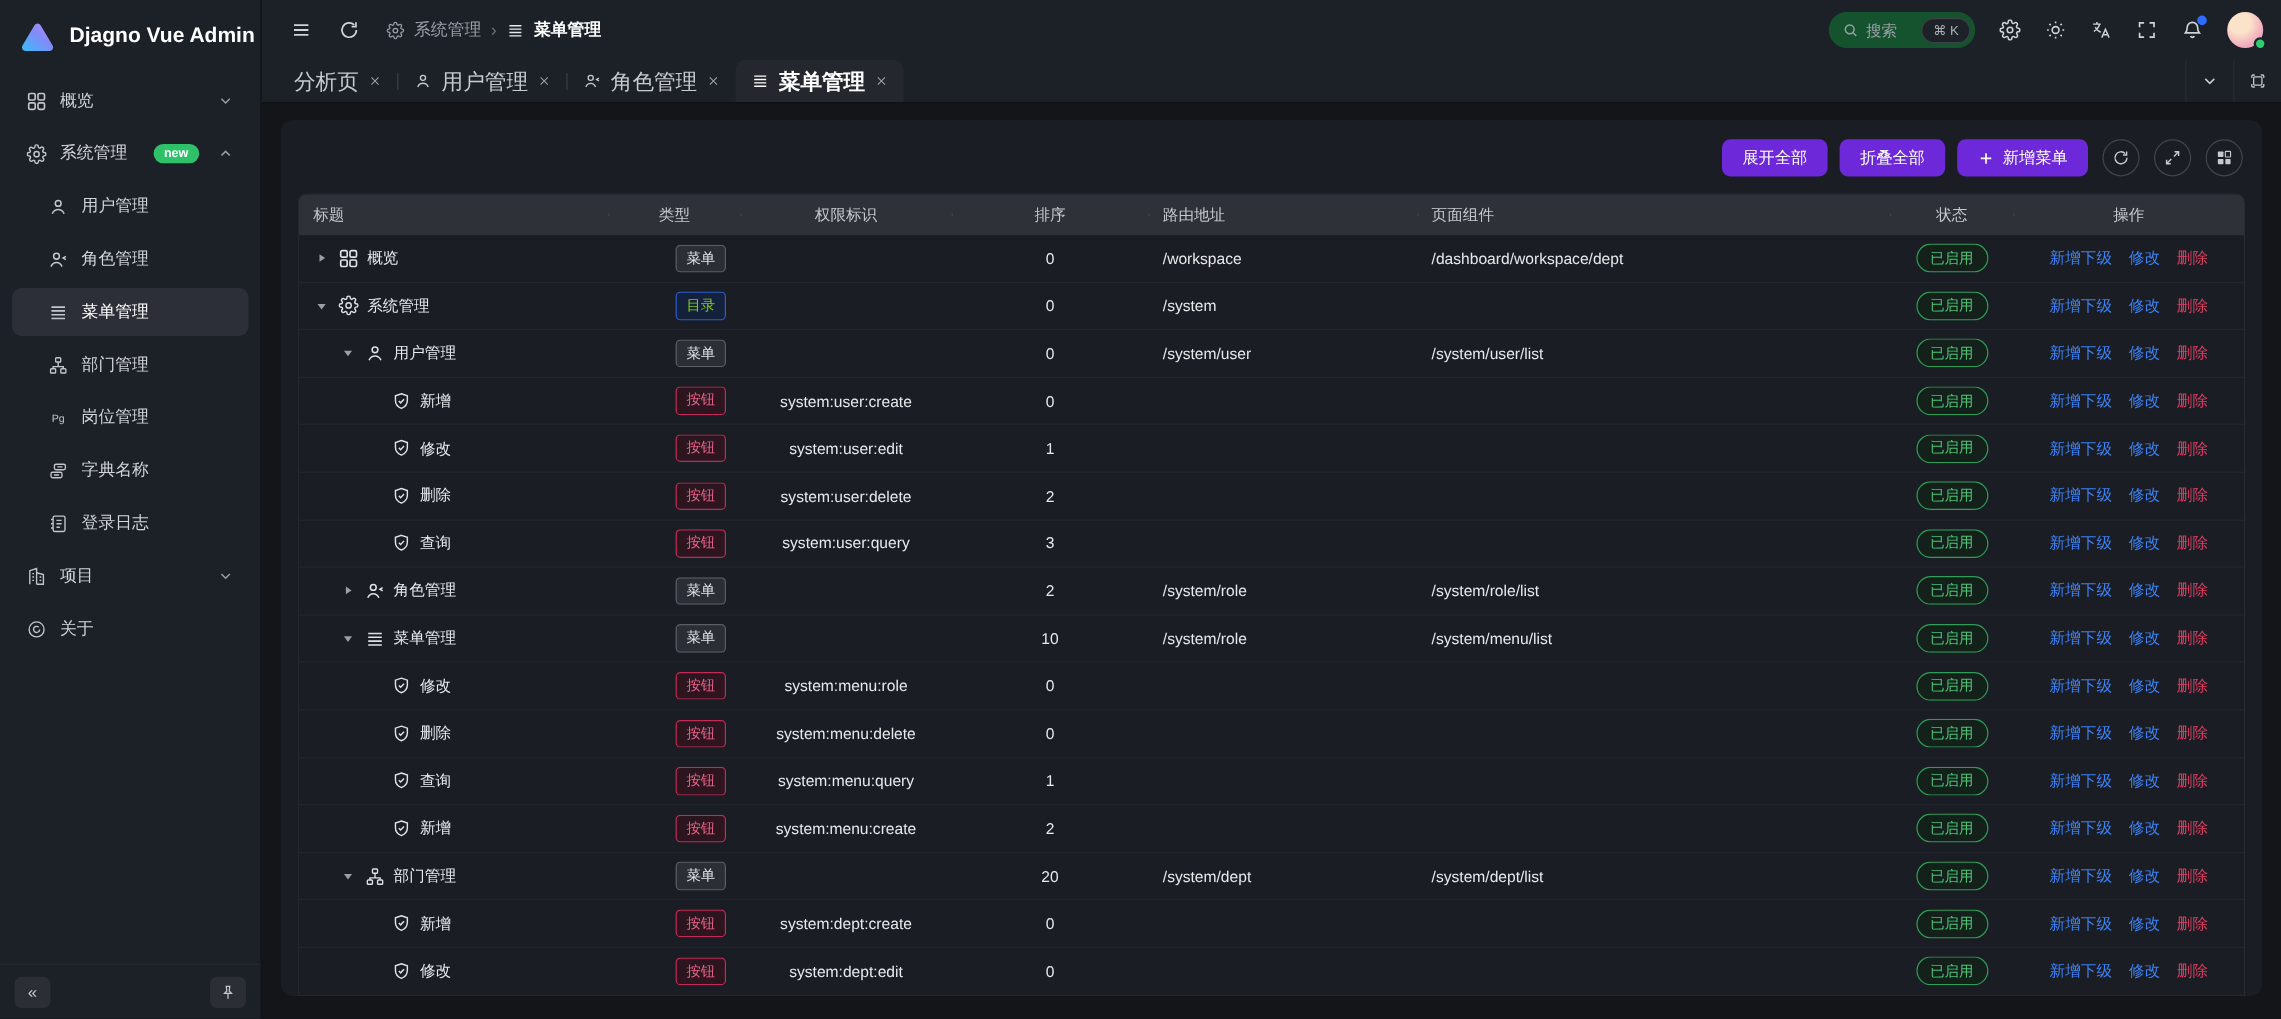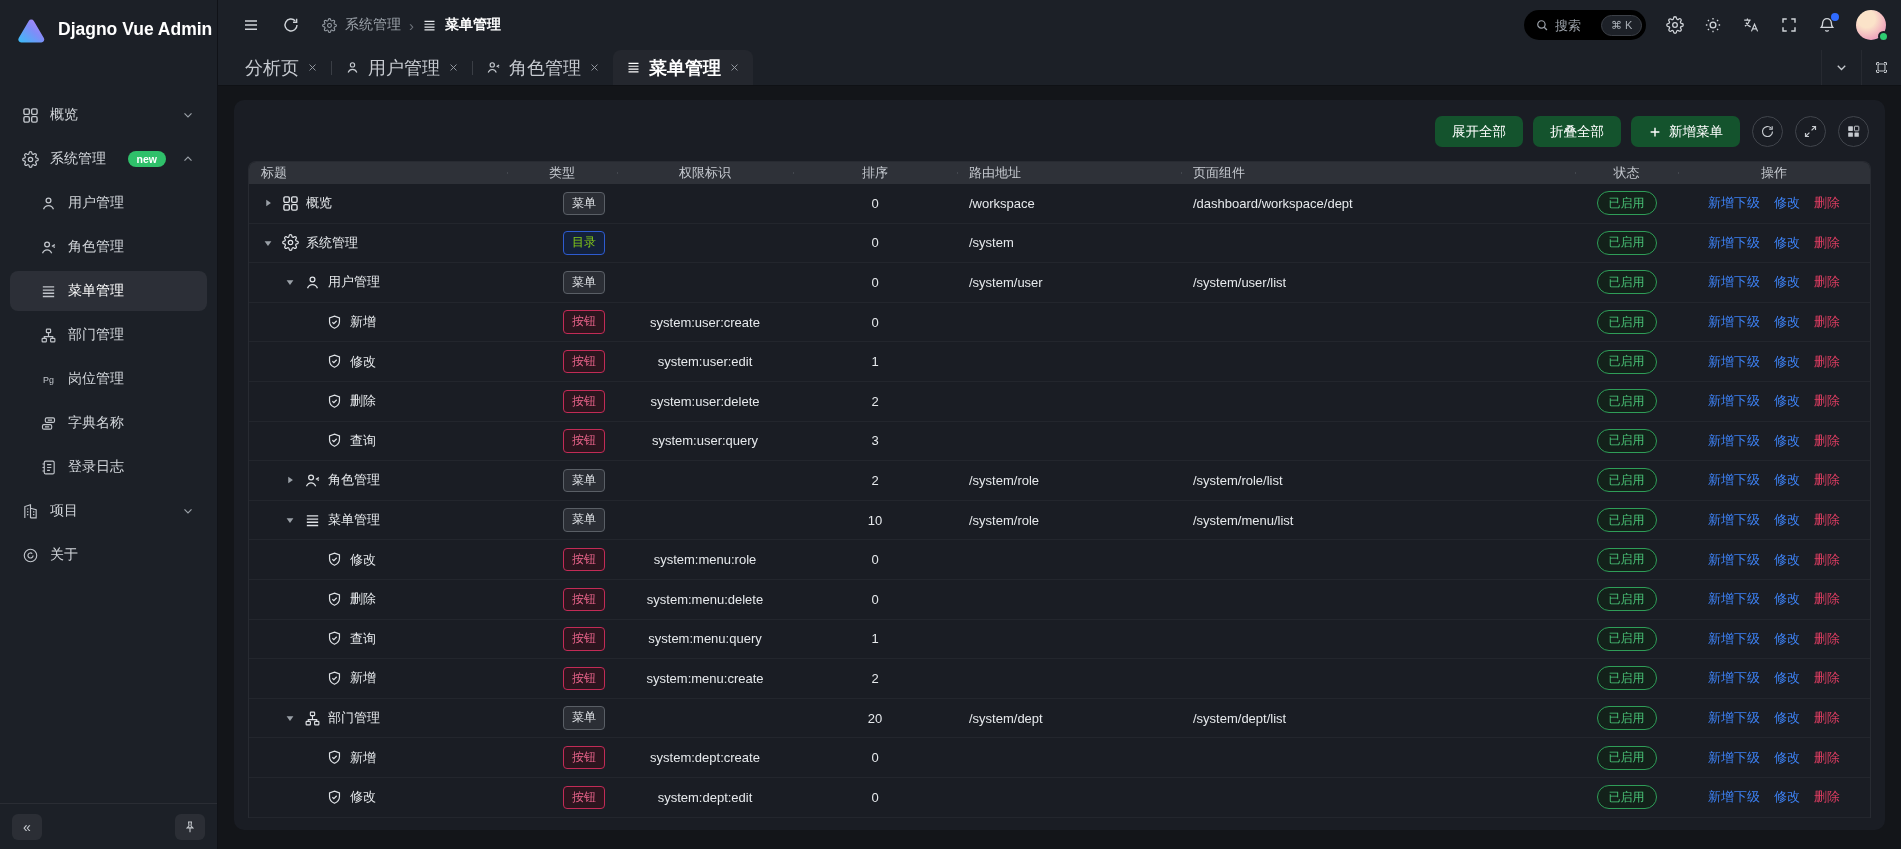--- a/index.html
+++ b/index.html
@@ -9,21 +9,21 @@
     background:#131519; color:#e5e7eb; font-size:13px;
   }
   .svg { display:inline-flex; }
   .svg svg { width:100%; height:100%; display:block; }
   [data-interactable="true"] { cursor:pointer; }
 
   .app { display:flex; width:1901px; height:849px; }
 
   
   .sidebar { width:218px; background:#1c2027; border-right:1px solid #101217;
-             display:flex; flex-direction:column; position:relative; flex:none;gap:31px; }
+             display:flex; flex-direction:column; position:relative; flex:none; }
   .logo { display:flex; align-items:center; gap:10px; height:58px; padding:0 14px; flex:none; }
   .logo-mark { width:34px; height:34px; flex:none; }
   .logo-title { font-size:17.5px; font-weight:700; color:#fff; white-space:nowrap; }
   .nav { flex:1; padding:6px 10px; display:flex; flex-direction:column; gap:4px; overflow:hidden; }
   .n-item { height:40px; border-radius:8px; display:flex; align-items:center; gap:11px;
             padding:0 12px; font-size:14px; color:#d2d6db; flex:none; }
   .n-item.lvl1 { padding-left:30px; }
   .n-item.active { background:#2c2f37; color:#fff; }
   .n-icon { width:17px; height:17px; color:#c2c6cc; flex:none; }
   .n-chevron { width:14px; height:14px; color:#9aa0a7; margin-left:auto; flex:none; }
@@ -43,21 +43,21 @@
             justify-content:space-between; padding:0 15px 0 24px; flex:none; }
   .h-left { display:flex; align-items:center; gap:22px; }
   .h-icon { width:18px; height:18px; color:#d0d4d9; }
   .crumbs { display:flex; align-items:center; gap:8px; font-size:14px; }
   .bc-icon { width:15px; height:15px; color:#9aa0a8; }
   .bc-dim { color:#9aa0a8; }
   .bc-sep { color:#6d727a; font-size:15px; }
   .bc-cur { color:#fff; font-weight:600; }
   .bc-icon.cur { color:#e8eaee; }
   .h-right { display:flex; align-items:center; gap:20px; }
-  .search { height:30px; width:122px; background:#000000; border-radius:999px;
+  .search { height:30px; width:122px; background:#14532d; border-radius:999px;
             display:flex; align-items:center; gap:6px; padding:0 5px 0 11px; }
   .search .svg { width:14px; height:14px; color:#9ba1a9; flex:none; }
   .search input { background:transparent; border:none; outline:none; width:40px;
                   color:#9ba1a9; font-size:13px; font-family:inherit; }
   .search input::placeholder { color:#9ba1a9; }
   .kbd { background:#1d2128; border:1px solid #3c4047; border-radius:999px;
          font-size:11px; color:#aab0b7; padding:3px 9px; white-space:nowrap; }
   .bell-wrap { position:relative; display:inline-flex; }
   .dot { position:absolute; top:-3px; right:-3px; width:8px; height:8px;
          border-radius:50%; background:#2f6bff; }
@@ -78,34 +78,34 @@
   .tab-actions { margin-left:auto; display:flex; align-items:stretch; }
   .tab-action { width:40px; border-left:1px solid #272a31; display:flex; align-items:center;
                 justify-content:center; color:#c6cacf; background:transparent; border-top:none;
                 border-right:none; border-bottom:none; }
   .tab-action .svg { width:15px; height:15px; }
 
   
   .content { flex:1; background:#131519; padding:14px 16px; overflow:hidden; }
   .card { background:#1a1d24; border-radius:10px; height:730px; padding:12px 14px; overflow:hidden; }
   .tools { display:flex; justify-content:flex-end; align-items:center; gap:10px; margin:4px 2px 14px; }
-  .btn-blue { background:#14532d; color:#fff; height:31px; padding:0 17px; border-radius:7px;
+  .btn-blue { background:#6d28d9; color:#fff; height:31px; padding:0 17px; border-radius:7px;
               font-size:13.5px; font-weight:500; border:none; display:flex; align-items:center;
               gap:7px; font-family:Liberation Sans, sans-serif; }
   .btn-blue .svg { width:14px; height:14px; }
   .icon-btn { width:31px; height:31px; border-radius:50%; border:1px solid #41454c;
               background:transparent; color:#c6cacf; display:flex; align-items:center;
               justify-content:center; margin-left:2px; }
   .icon-btn .svg { width:15px; height:15px; }
 
   
   .table { --cols: 258px 110px 176px 164px 224px 394px 103px 1fr;
            border:1px solid #282b32; border-bottom:none; border-radius:8px 8px 0 0; overflow:hidden; }
   .t-header { display:grid; grid-template-columns:var(--cols); background:#2e3138;
-              height:22px; align-items:center; font-size:13px; color:#c6cad0; }
+              height:34px; align-items:center; font-size:13px; color:#c6cad0; }
   .th { padding:0 12px; position:relative; display:flex; }
   .th.center { justify-content:center; }
   .th + .th::before { content:""; position:absolute; left:0; top:8px; bottom:8px;
                       width:1px; background:#43474e; }
   .t-row { display:grid; grid-template-columns:var(--cols); height:39.6px; align-items:center;
            border-bottom:1px solid #23262d; font-size:13px; color:#e6e9ec; }
   .td { padding:0 12px; display:flex; align-items:center; min-width:0; overflow:hidden;
         white-space:nowrap; }
   .td.center { justify-content:center; }
   .title-cell { gap:7px; }

